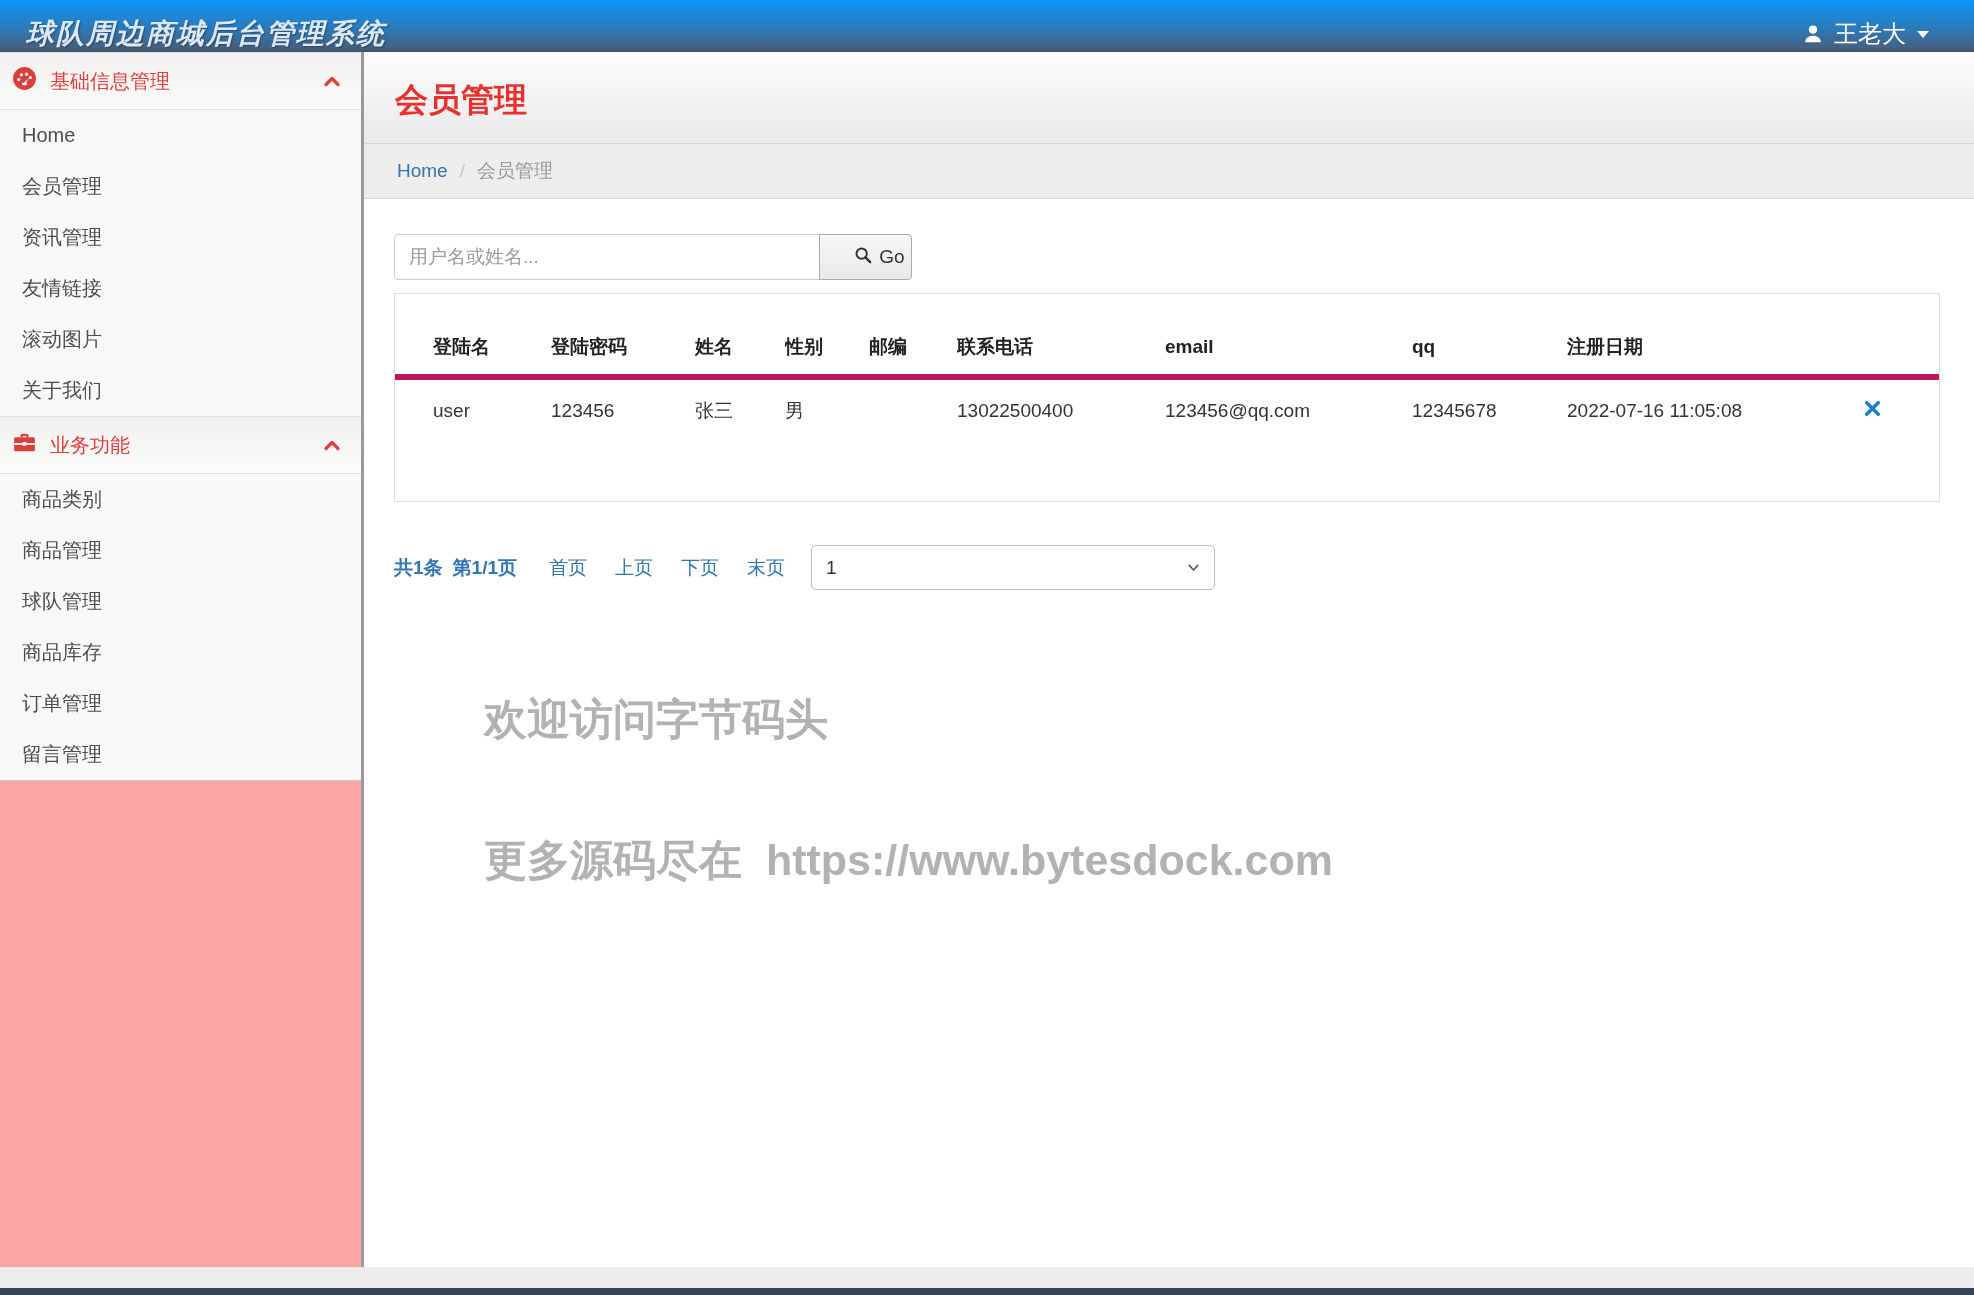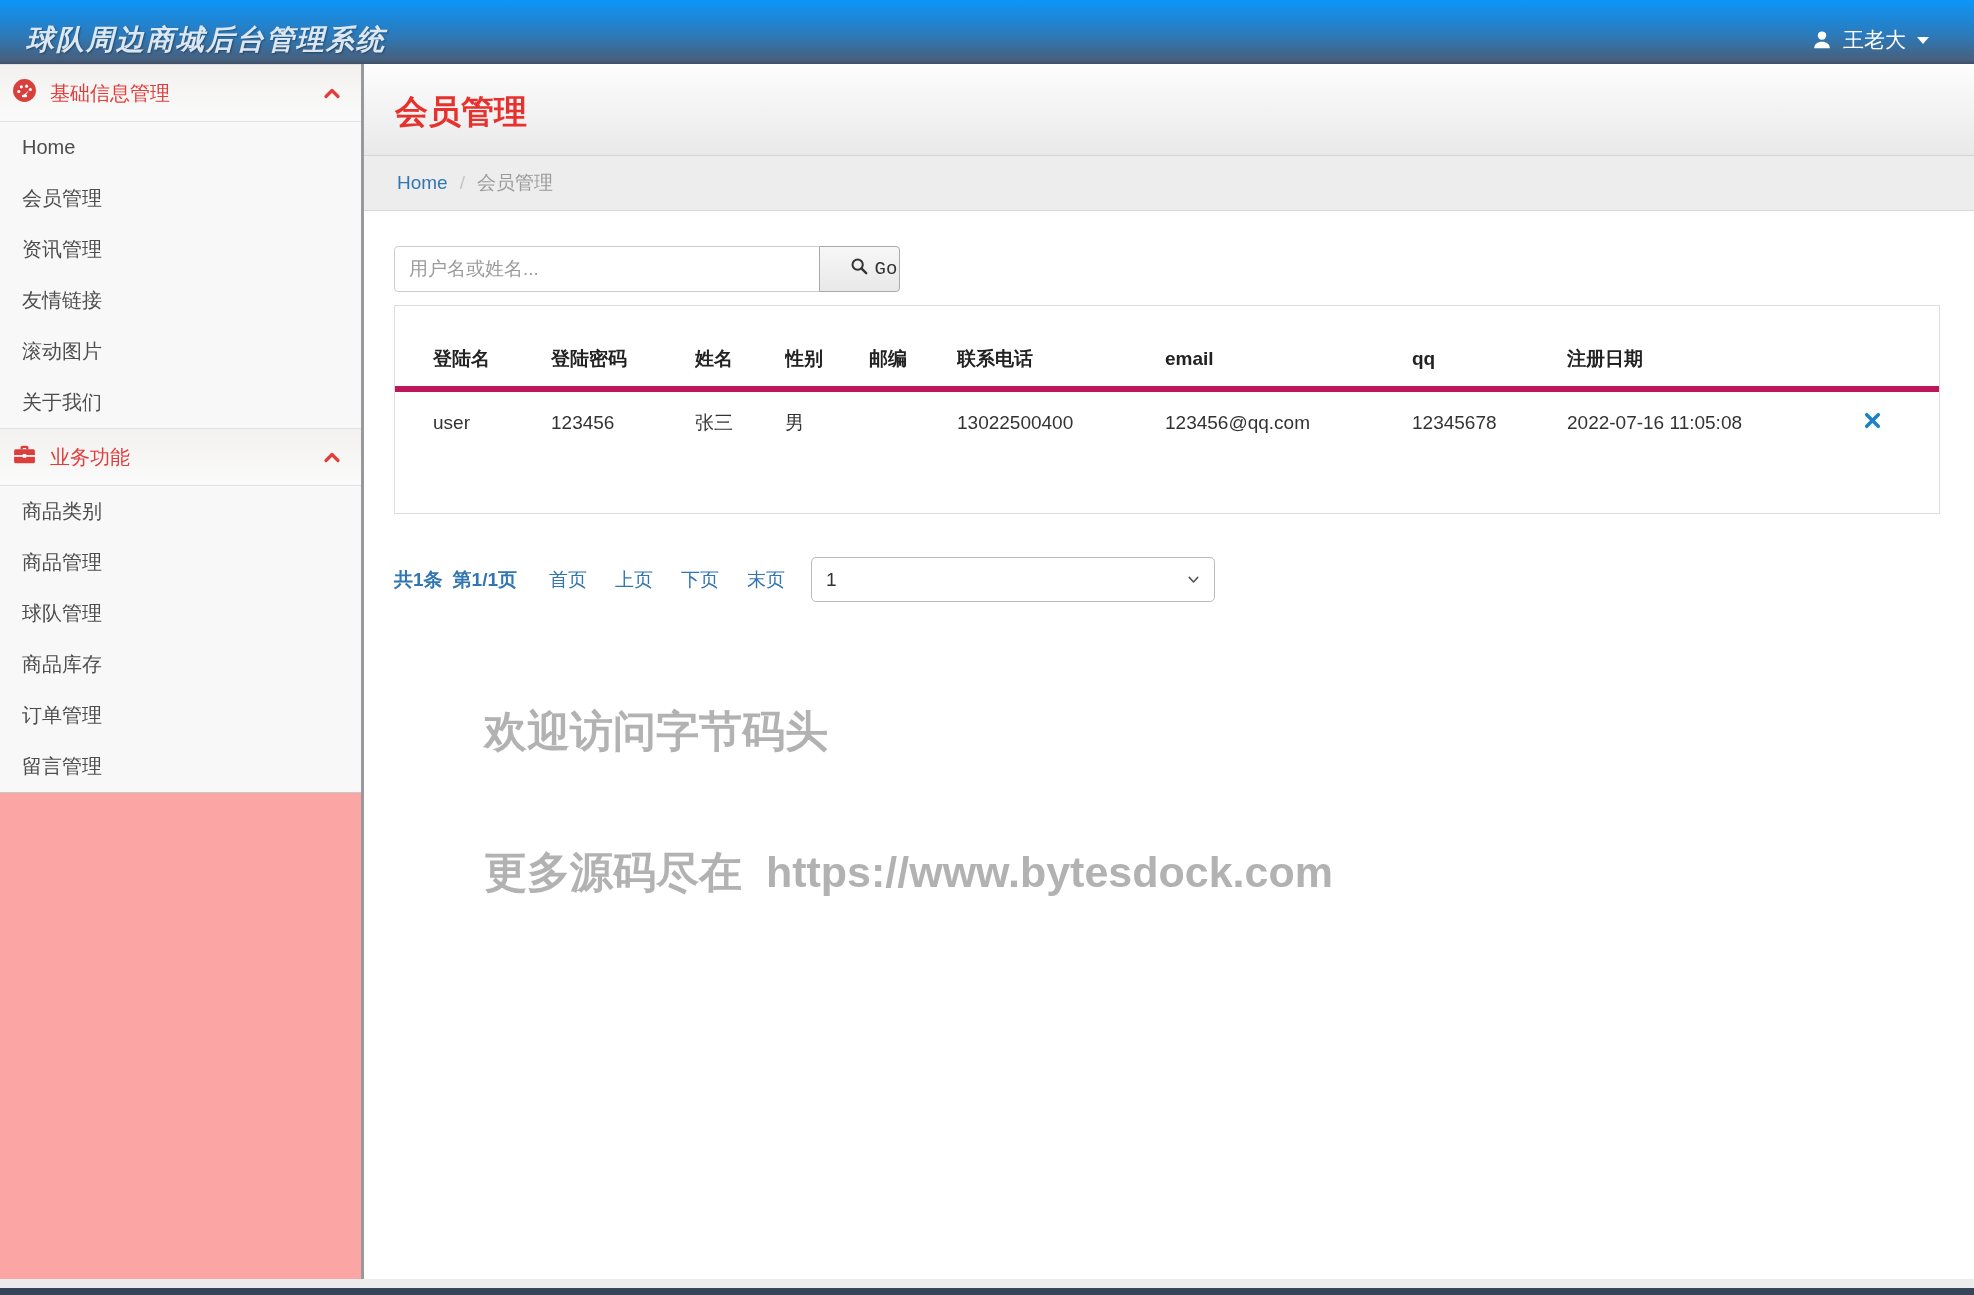--- a/index.html
+++ b/index.html
@@ -4,31 +4,31 @@
 <style>
   * { margin:0; padding:0; box-sizing:border-box; }
   html,body { width:1974px; height:1295px; overflow:hidden; }
   body {
     font-family:"Liberation Sans","DejaVu Sans",sans-serif;
     background:#ececec; color:#333; position:relative;
   }
 
   
   .navbar {
-    height:64px; width:100%;
+    height:52px; width:100%;
     background:linear-gradient(180deg,#0c96f9 0%,#2e78b6 58%,#47607e 93%,#3e5068 100%);
     display:flex; align-items:center; justify-content:space-between;
     padding:16px 44px 0 26px;
   }
   .brand {
     font-family:"Liberation Serif","DejaVu Serif",serif;
     font-style:italic; font-size:28px; color:#dce7f2; letter-spacing:2px;
     text-shadow:1px 1px 2px rgba(0,0,0,.35); font-weight:bold;
   }
-  .user-menu { display:flex; align-items:center; gap:10px; color:#fff; font-size:21px; cursor:pointer; }
+  .user-menu { display:flex; align-items:center; gap:10px; color:#fff; font-size:24px; cursor:pointer; }
   .user-menu svg { display:block; }
 
   
   .layout { display:flex; height:1215px; }
 
   
   .sidebar { width:361px; background:#fca5a5; flex:none; }
   .menu { background:#f8f8f8; border-bottom:1px solid #c9c9c9; }
   .menu-section-header {
     height:58px; display:flex; align-items:center; gap:13px;
@@ -67,26 +67,26 @@
 
   
   .search-row { margin-top:35px; display:flex; }
   .search-input {
     width:426px; height:46px; border:1px solid #ccc; border-radius:4px 0 0 4px;
     padding:0 14px; font-size:19px; color:#333; outline:none;
     font-family:"Liberation Sans","DejaVu Sans",sans-serif;
   }
   .search-input::placeholder { color:#9b9b9b; }
   .go-button {
-    width:81px; height:46px; margin-left:-1px;
+    width:93px; height:46px; margin-left:-1px;
     background:linear-gradient(180deg,#f7f7f7,#e8e8e8);
     border:1px solid #aaa; border-radius:0 4px 4px 0;
     display:flex; align-items:center; justify-content:center; gap:7px;
     font-size:19px; color:#333; cursor:pointer;
-    font-family:Liberation Mono, monospace;
+    font-family:Liberation Sans, sans-serif;
     padding-left:28px;
   }
 
   
   .table-box {
     margin-top:13px; width:1546px;
     border:1px solid #ddd; background:#fff;
     padding:26px 0 59px 0;
   }
   table { border-collapse:collapse; width:100%; table-layout:fixed; }

